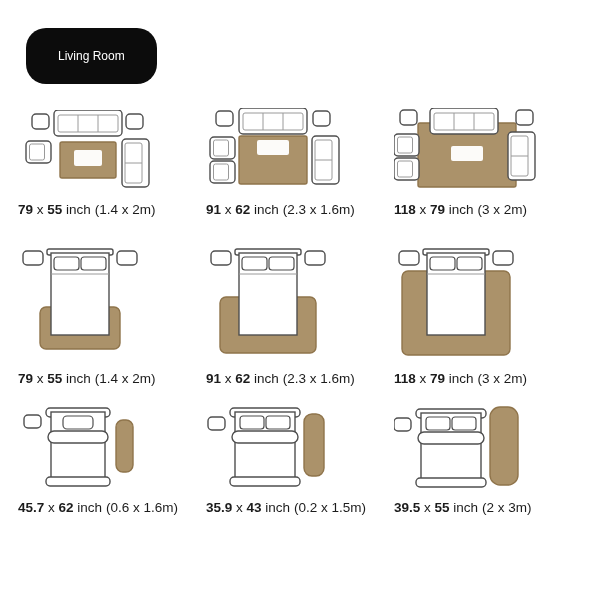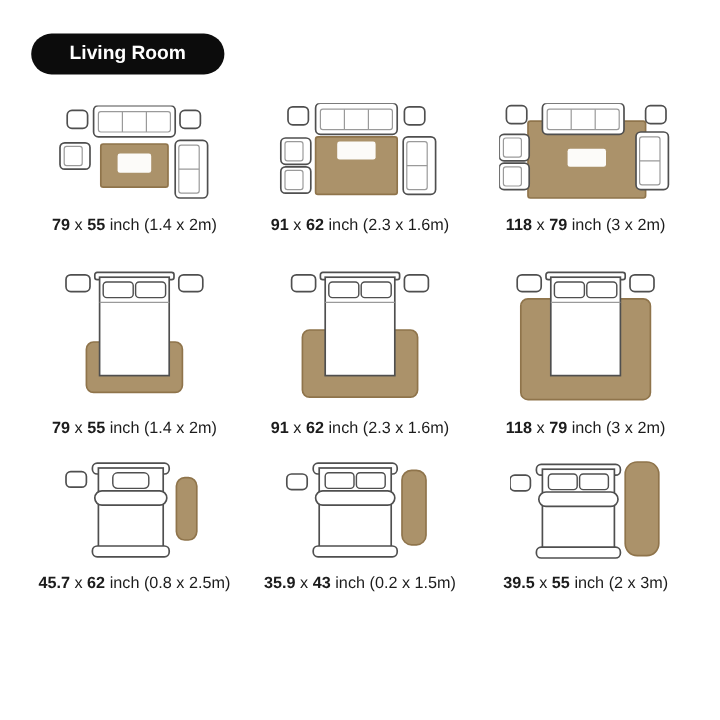--- a/index.html
+++ b/index.html
@@ -4,28 +4,28 @@
 <style>
   :root{
     --rug:#ab926a; --rug-border:#8f744b; --rug-accent:#fcfbf9;
     --furniture-stroke:#4f4f4f; --furniture-inner:#9a9a9a;
     --badge-bg:#0c0c0c; --badge-text:#ffffff; --label-text:#1c1c1c;
   }
   html,body{margin:0;padding:0;}
   body{font-family:"Liberation Sans",sans-serif;background:#ffffff;}
   .page{position:relative;width:600px;height:600px;background:#ffffff;overflow:hidden;}
   .badge{display:inline-block;background:var(--badge-bg);color:var(--badge-text);
-    font-weight:700;font-size:16px;line-height:1;padding:9px 32px;border-radius:20px;}
+    font-weight:400;font-size:12px;line-height:1;padding:22px 32px;border-radius:20px;}
   .badge-wrap1{margin:28px 0 0 26px;}
   .badge-wrap2{margin:36px 0 0 26px;}
   .grid{display:grid;grid-template-columns:1fr 1fr 1fr;padding:0 18px;}
   .row1{margin-top:24px;}
   .row2{margin-top:30px;}
   .row3{margin-top:20px;}
-  .cell{display:flex;flex-direction:column;align-items:center;justify-content:flex-end;}
+  .cell{display:flex;flex-direction:column;justify-content:flex-end;}
   .cell svg{display:block;}
   .size-label{margin-top:10px;font-size:13.5px;color:var(--label-text);white-space:nowrap;}
   .size-label b{font-weight:700;}
   
   .furn{fill:#ffffff;stroke:var(--furniture-stroke);stroke-width:1.4;}
   .furn-inner{fill:#ffffff;stroke:var(--furniture-inner);stroke-width:1;}
   .furn-p{fill:#ffffff;stroke:var(--furniture-stroke);stroke-width:1.2;}
   .ln{stroke:var(--furniture-inner);stroke-width:1;fill:none;}
   .rug-shape{fill:var(--rug);stroke:var(--rug-border);stroke-width:1.4;}
   .rug-accent{fill:var(--rug-accent);stroke:none;}
@@ -201,21 +201,21 @@
     <div class="cell">
       <svg width="126" height="84" viewBox="0 0 126 84">
         <use href="#g-bedside-single" x="6" y="2"></use>
         <rect class="rug-shape" x="98" y="14" width="17" height="52" rx="7"></rect>
       </svg>
       <div class="size-label">
         <b>45.7</b>
         <span>x</span>
         <b>62</b>
         <span>inch</span>
-        <span>(0.8 x 2.5m)</span>
+        <span>(0.6 x 1.6m)</span>
       </div>
     </div>
 
     <div class="cell">
       <svg width="126" height="84" viewBox="0 0 126 84">
         <use href="#g-bedside-double" x="2" y="2"></use>
         <rect class="rug-shape" x="98" y="8" width="20" height="62" rx="8"></rect>
       </svg>
       <div class="size-label">
         <b>35.9</b>

